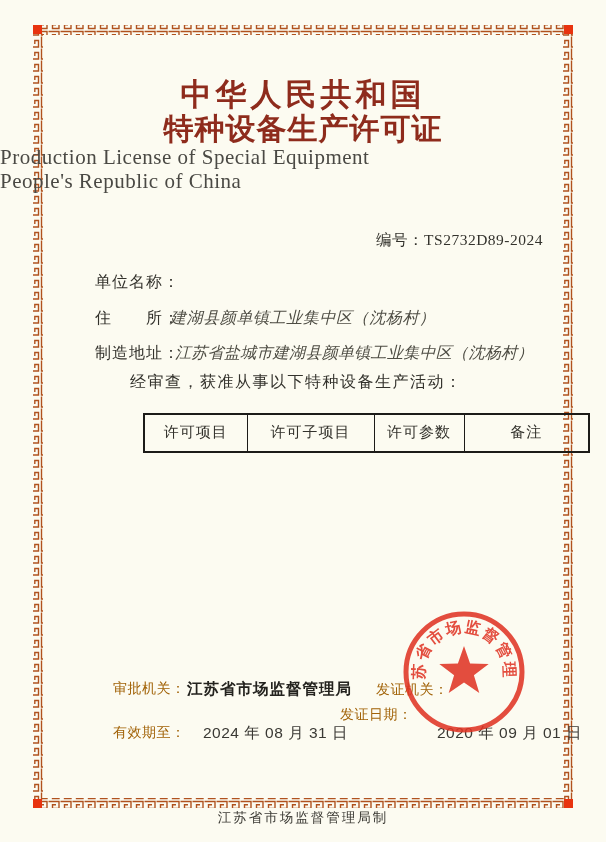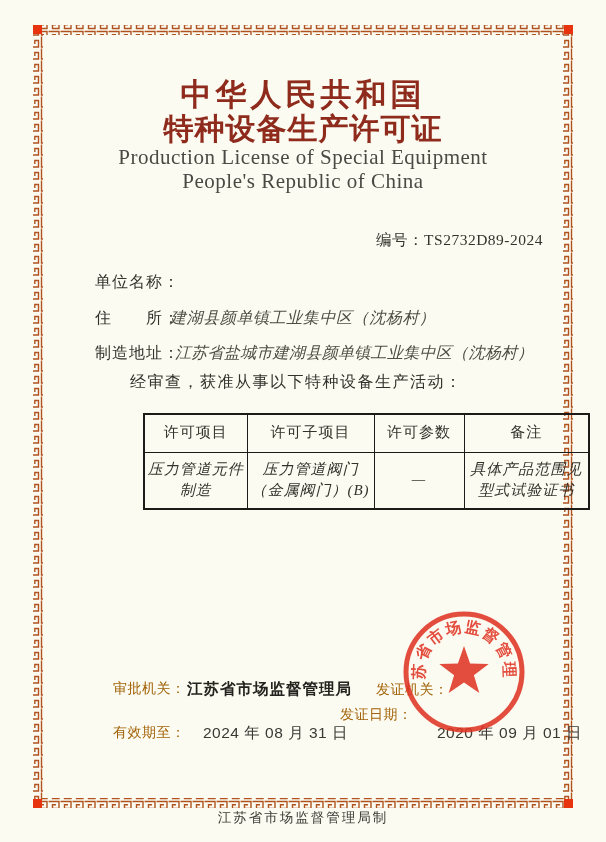--- a/index.html
+++ b/index.html
@@ -12,21 +12,21 @@
     font-family:"Liberation Serif","DejaVu Serif",serif;
     color:#2f2e2a;
   }
   .abs{position:absolute;}
   .frame{position:absolute;left:0;top:0;pointer-events:none;}
 
   .title-cn1{left:0;right:0;top:74px;text-align:center;
     font-size:31px;font-weight:bold;letter-spacing:4px;color:#8e2b1c;}
   .title-cn2{left:0;right:0;top:109px;text-align:center;
     font-size:30px;font-weight:bold;letter-spacing:1px;color:#8e2b1c;}
-  .title-en{left:0;right:0;text-align:center;font-size:21px;color:#4a4944;letter-spacing:0.5px;}
+  .title-en{left:0;right:0;text-align:left;font-size:21px;color:#4a4944;letter-spacing:0.5px;}
   .en1{top:145px;}
   .en2{top:169px;}
 
   .license-no{top:230px;right:63px;font-size:15.5px;color:#33322c;letter-spacing:0.5px;}
 
   .field-label{font-size:16px;color:#33322c;letter-spacing:1px;}
   .field-value{font-size:16px;color:#4e4d44;font-style:italic;letter-spacing:0.6px;}
   .approval-note{left:130px;top:372px;font-size:16px;color:#33322c;letter-spacing:1.5px;}
 
   table.license-table{
@@ -104,29 +104,20 @@
         <col style="width:90px">
         <col style="width:125px">
     </colgroup>
     <tbody>
         <tr class="hdr">
       <th>许可项目</th>
       <th>许可子项目</th>
       <th>许可参数</th>
       <th>备注</th>
     </tr>
-    <tr class="data">
-      <td class="cell-value">压力管道元件
-制造</td>
-      <td class="cell-value">压力管道阀门
-（金属阀门）(B)</td>
-      <td class="cell-value">—</td>
-      <td class="cell-value">具体产品范围见
-型式试验证书</td>
-    </tr>
   </tbody>
     </table>
 
   <div class="abs f-label" style="left:113px;top:680px;">审批机关：</div>
   <div class="abs f-bold" style="left:187px;top:679px;">江苏省市场监督管理局</div>
   <div class="abs f-label" style="left:376px;top:681px;">发证机关：</div>
 
   <div class="abs f-label" style="left:340px;top:706px;">发证日期：</div>
 
   <div class="abs f-label" style="left:113px;top:724px;">有效期至：</div>

